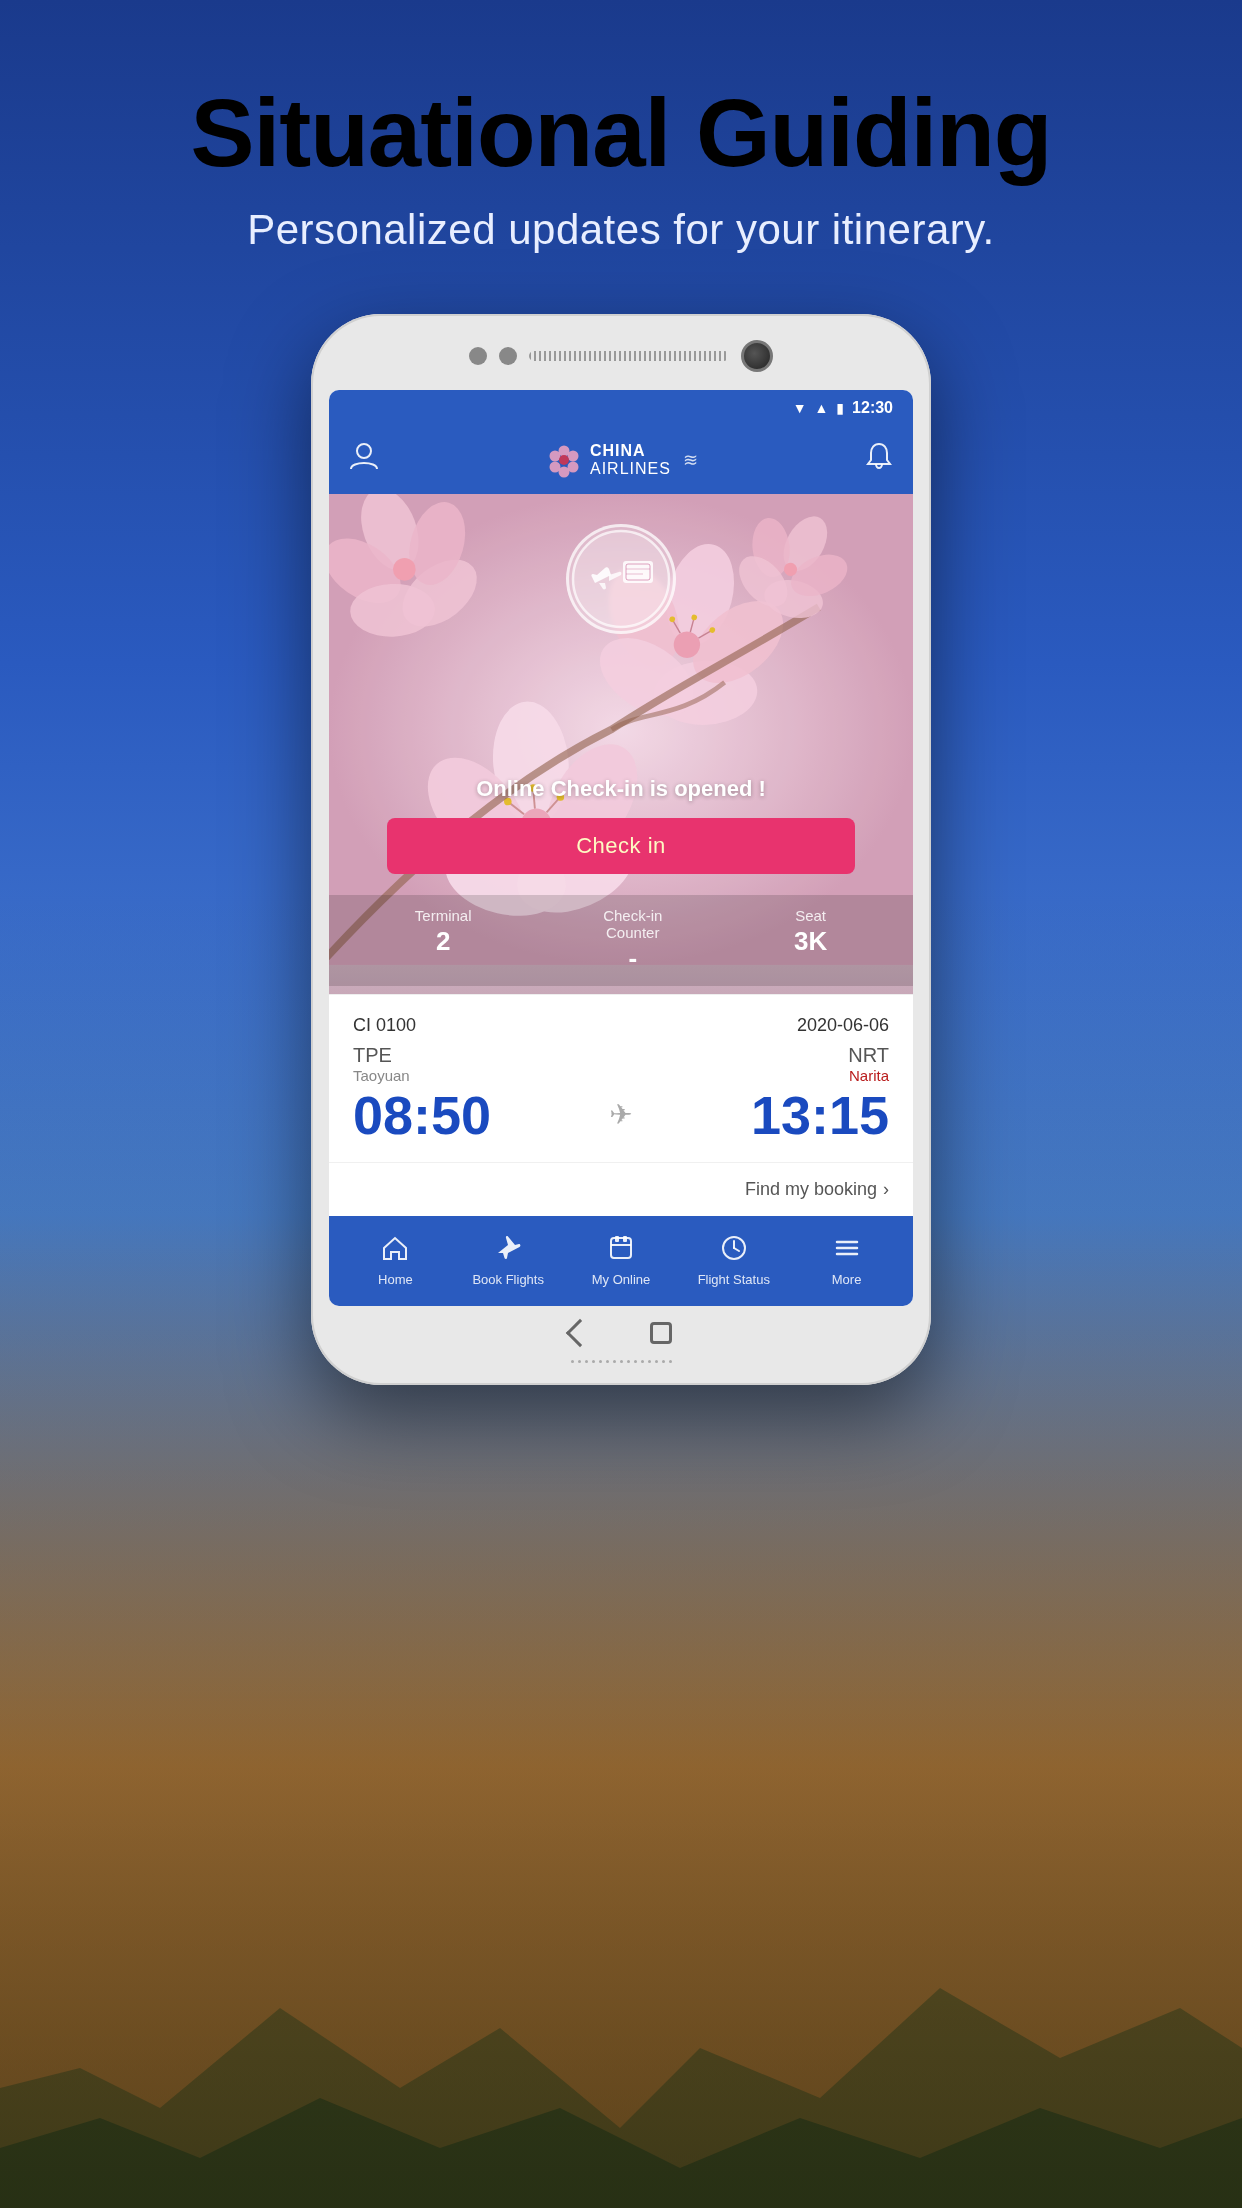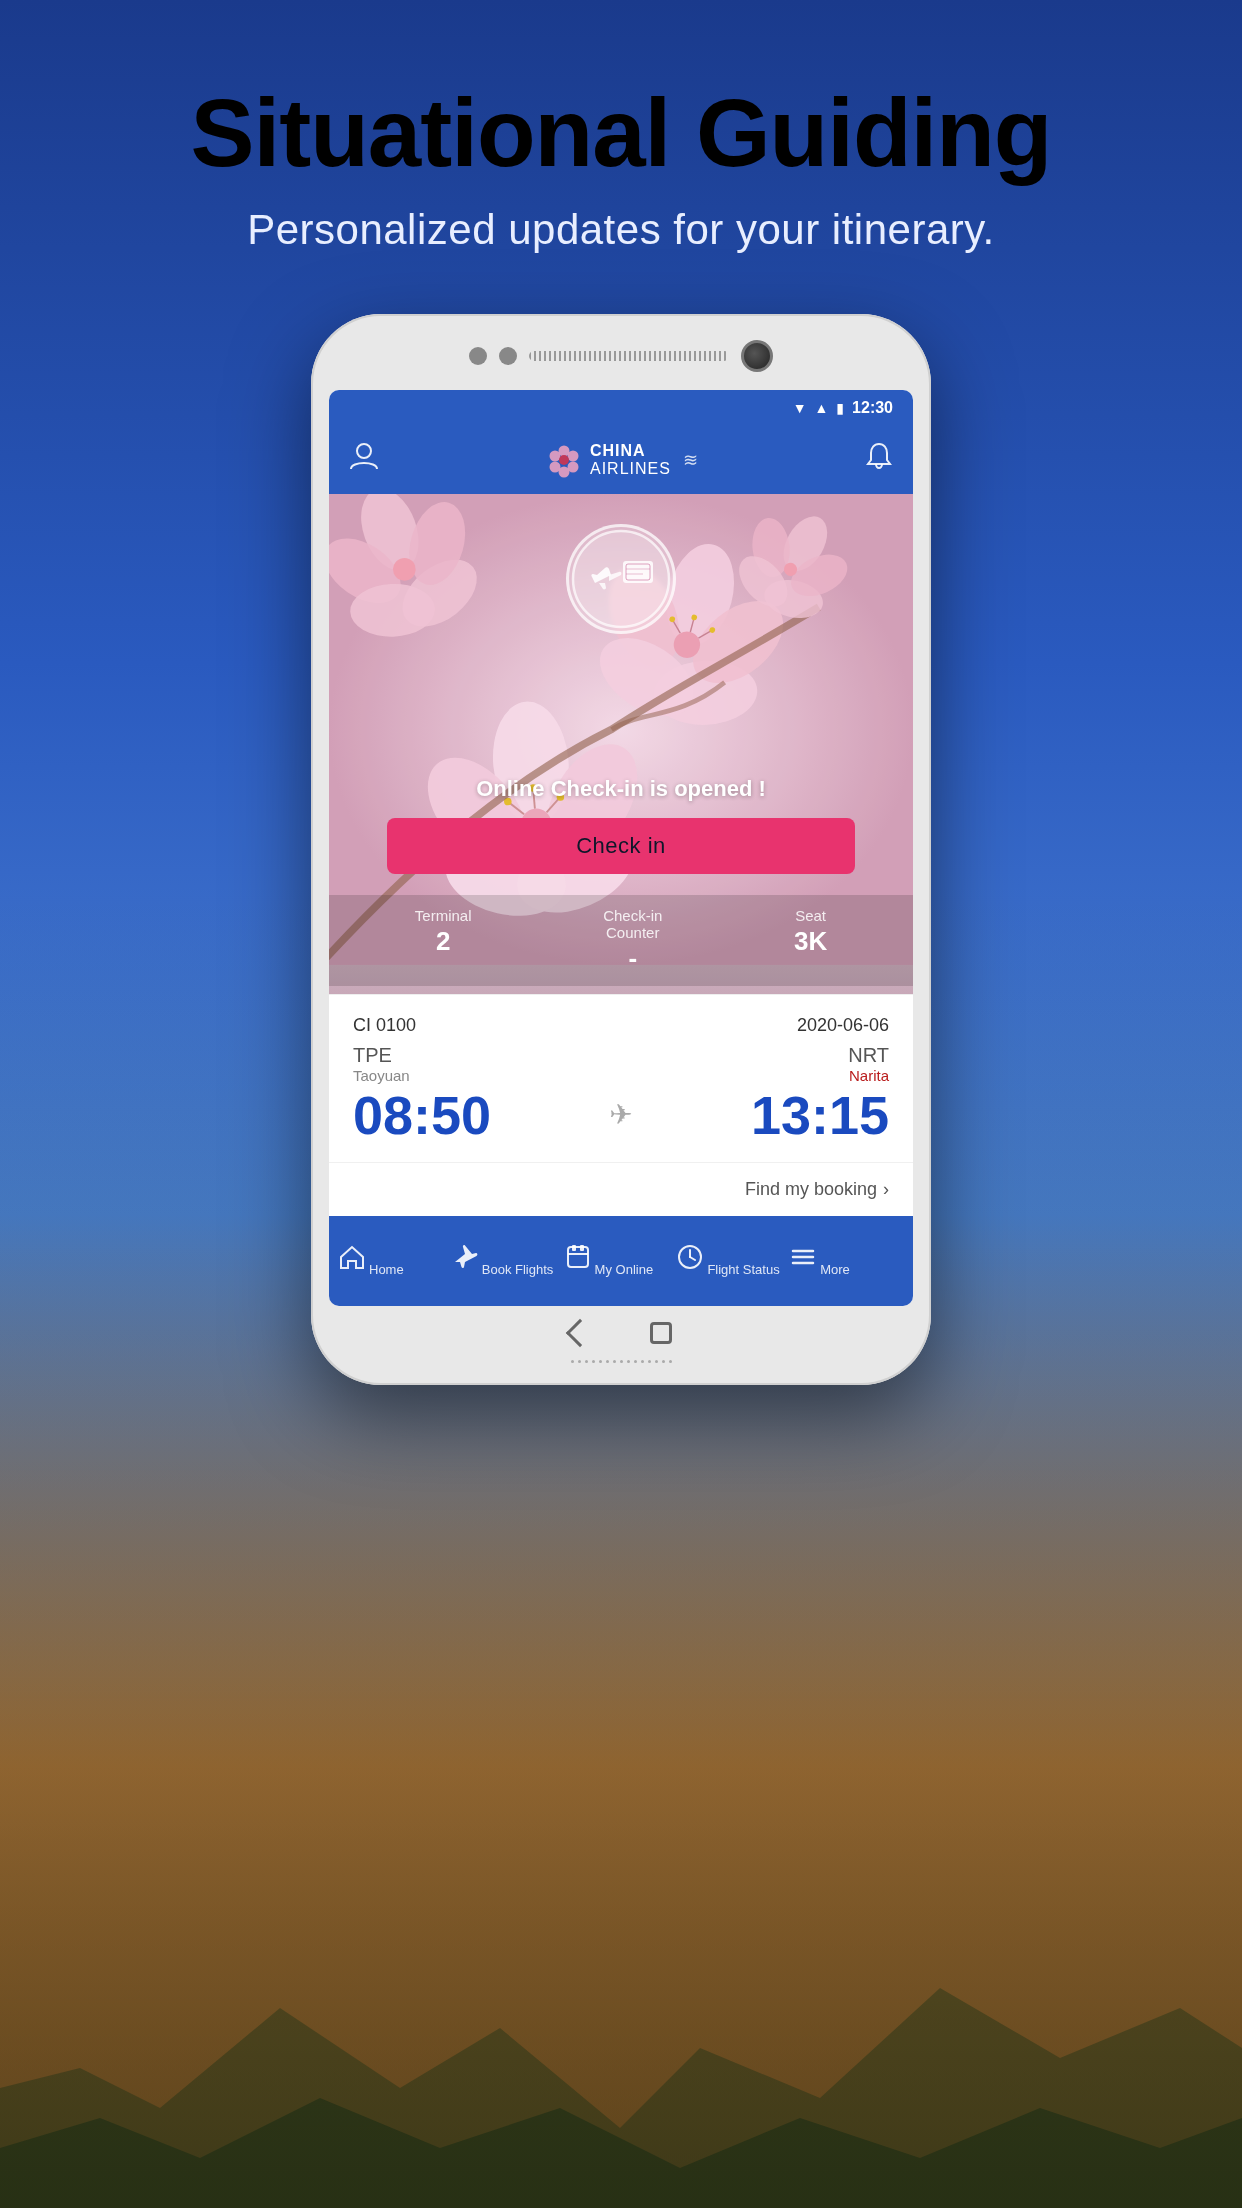--- a/index.html
+++ b/index.html
@@ -213,21 +213,21 @@
       margin-bottom: 16px;
     }
     .checkin-btn {
       margin: 0 auto;
       display: block;
       width: 80%;
       height: 56px;
       background: #e8336e;
       border: none;
       border-radius: 8px;
-      color: #0f172a;
+      color: #fef9c3;
       font-size: 22px;
       font-weight: 500;
       cursor: pointer;
       letter-spacing: 0.5px;
     }
 
     
     .flight-info-strip {
       position: absolute;
       bottom: 8px;
@@ -322,22 +322,22 @@
     .bottom-nav {
       background: #2a5bbf;
       height: 90px;
       display: flex;
       align-items: center;
       justify-content: space-around;
       padding: 0 10px;
     }
     .nav-item {
       display: flex;
-      flex-direction: row;
-      align-items: flex-end;
+      flex-direction: column;
+      align-items: center;
       gap: 4px;
       cursor: pointer;
       flex: 1;
     }
     .nav-icon {
       font-size: 26px;
       color: rgba(255,255,255,0.9);
     }
     .nav-label {
       font-size: 13px;

